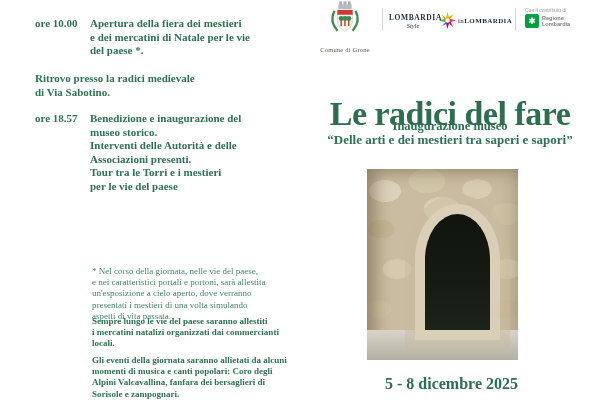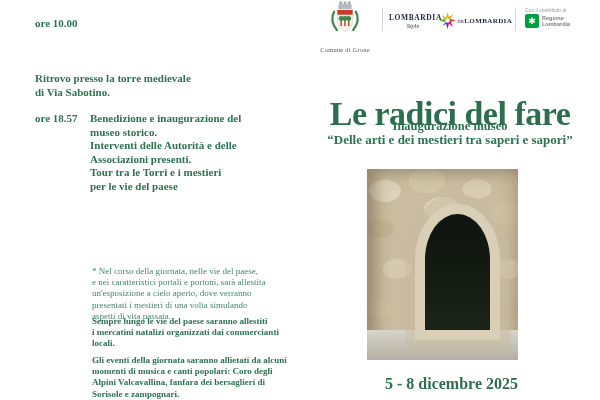--- a/index.html
+++ b/index.html
@@ -64,24 +64,27 @@
 </style>
 </head>
 <body>
 
 <div class="page">
 
   <div class="left-panel">
 
     <div class="sched-row" style="top:17px">
       <div class="sched-time">ore 10.00</div>
+      <div class="sched-desc">Apertura della fiera dei mestieri
+e dei mercatini di Natale per le vie
+del paese *.</div>
     </div>
 
     <div class="sched-row" style="top:72px">
-      <div class="sched-desc">Ritrovo presso la torre medievale
+      <div class="sched-desc">Ritrovo presso la radici medievale
 di Via Sabotino.</div>
     </div>
 
     <div class="sched-row" style="top:112px">
       <div class="sched-time">ore 18.57</div>
       <div class="sched-desc">Benedizione e inaugurazione del
 museo storico.
 Interventi delle Autorità e delle
 Associazioni presenti.
 Tour tra le Torri e i mestieri

